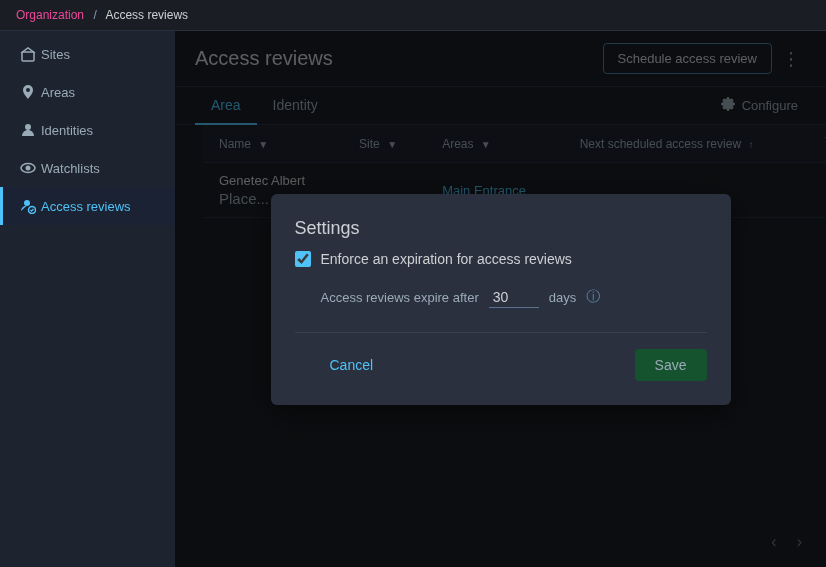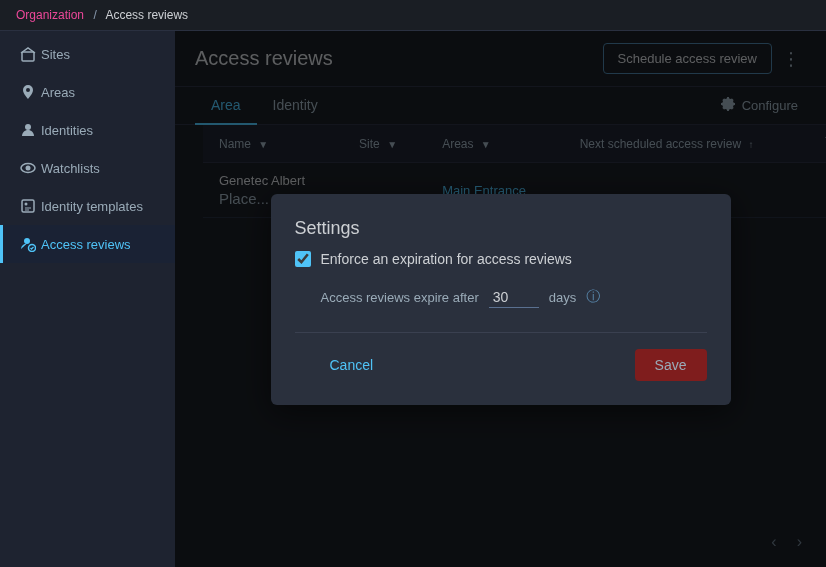--- a/index.html
+++ b/index.html
@@ -274,21 +274,21 @@
     .btn-cancel {
       background: transparent;
       border: none;
       color: #4fc3f7;
       cursor: pointer;
       font-size: 14px;
       padding: 6px 8px;
       margin-left: 27px;
     }
     .btn-save {
-      background: #7f1d1d;
+      background: #14532d;
       border: none;
       color: #9aabb8;
       padding: 8px 20px;
       border-radius: 4px;
       cursor: pointer;
       font-size: 14px;
     }
 
     
     .bottom-nav {
@@ -346,30 +346,20 @@
       <span>Identities</span>
     </div>
     <div class="sidebar-item">
       <span class="sidebar-icon">
         <svg width="16" height="16" viewBox="0 0 16 16" fill="currentColor">
           <ellipse cx="8" cy="8" rx="7" ry="4.5" fill="none" stroke="currentColor" stroke-width="1.5"></ellipse>
           <circle cx="8" cy="8" r="2.5"></circle>
         </svg>
       </span>
       <span>Watchlists</span>
-    </div>
-    <div class="sidebar-item">
-      <span class="sidebar-icon">
-        <svg width="16" height="16" viewBox="0 0 16 16" fill="currentColor">
-          <rect x="2" y="2" width="12" height="12" rx="1.5" fill="none" stroke="currentColor" stroke-width="1.5"></rect>
-          <circle cx="6" cy="6" r="1.5"></circle>
-          <path d="M5 10h6M5 12h4" stroke="currentColor" stroke-width="1.2"></path>
-        </svg>
-      </span>
-      <span>Identity templates</span>
     </div>
     <div class="sidebar-item active">
       <span class="sidebar-icon">
         <svg width="16" height="16" viewBox="0 0 16 16" fill="currentColor">
           <circle cx="7" cy="5" r="3"></circle>
           <path d="M1 13c0-3 2.7-5.5 6-5.5"></path>
           <circle cx="12" cy="12" r="3.5" fill="none" stroke="currentColor" stroke-width="1.5"></circle>
           <path d="M10.5 12l1 1 2-2" stroke="currentColor" stroke-width="1.3" fill="none"></path>
         </svg>
       </span>

